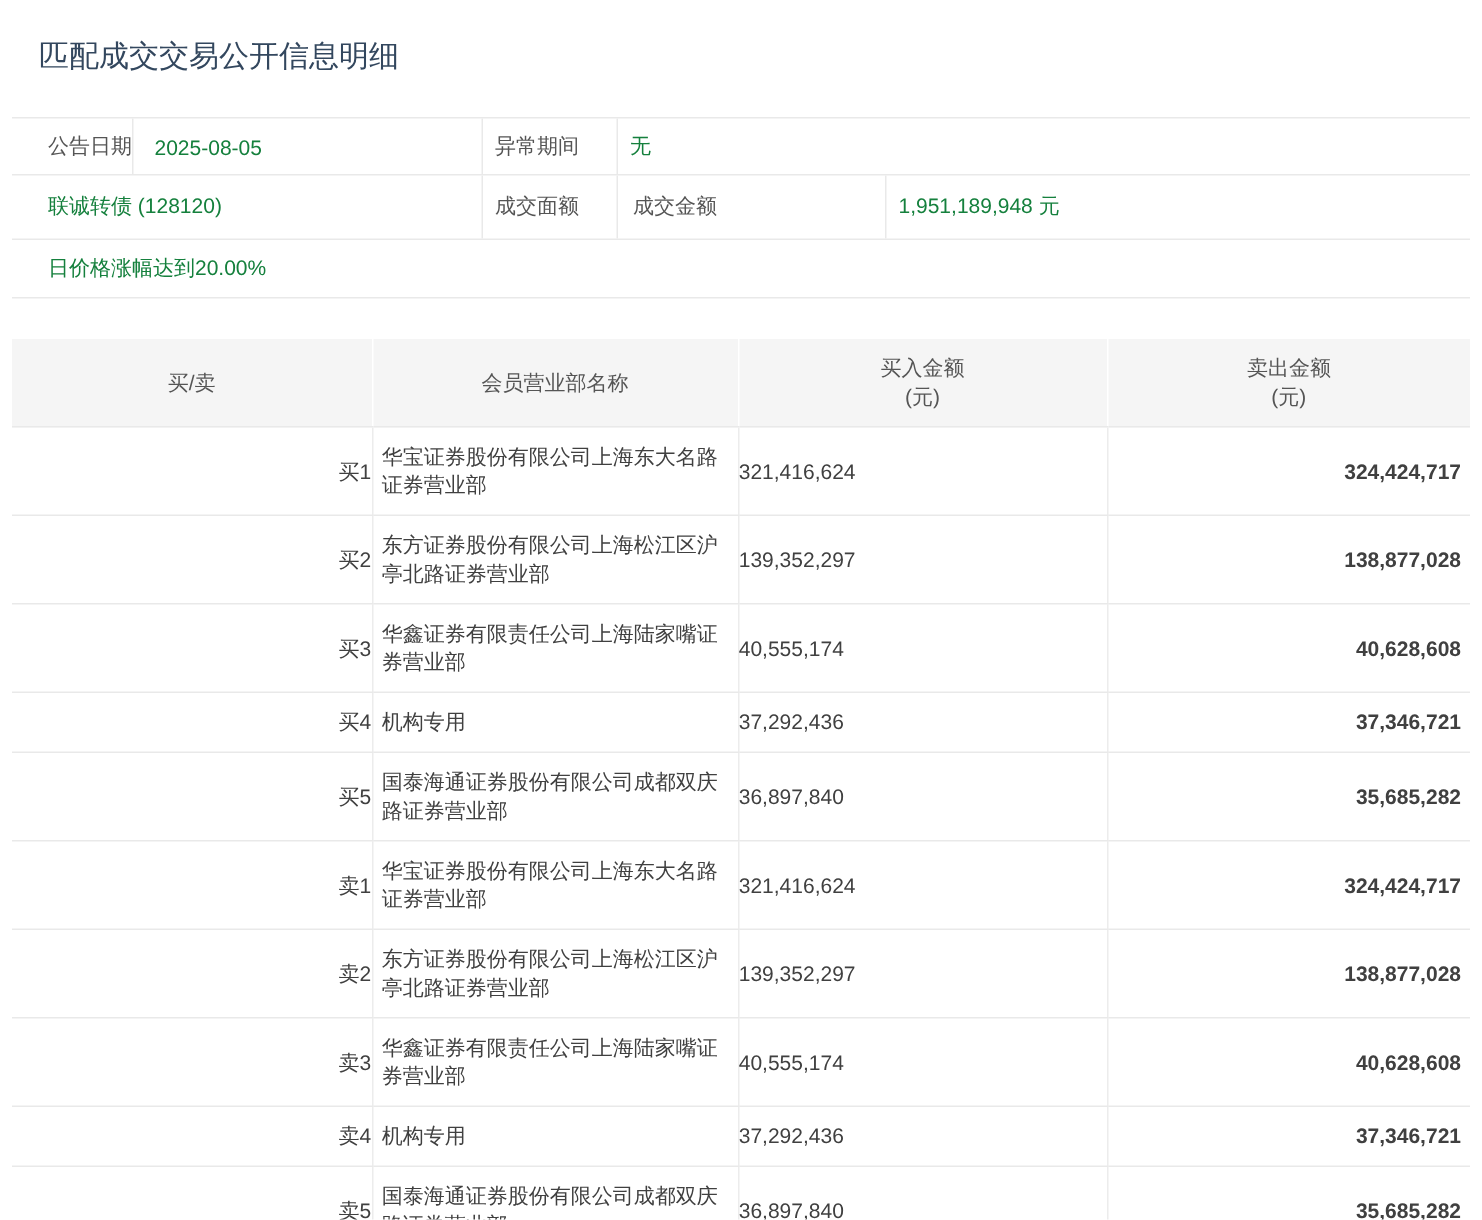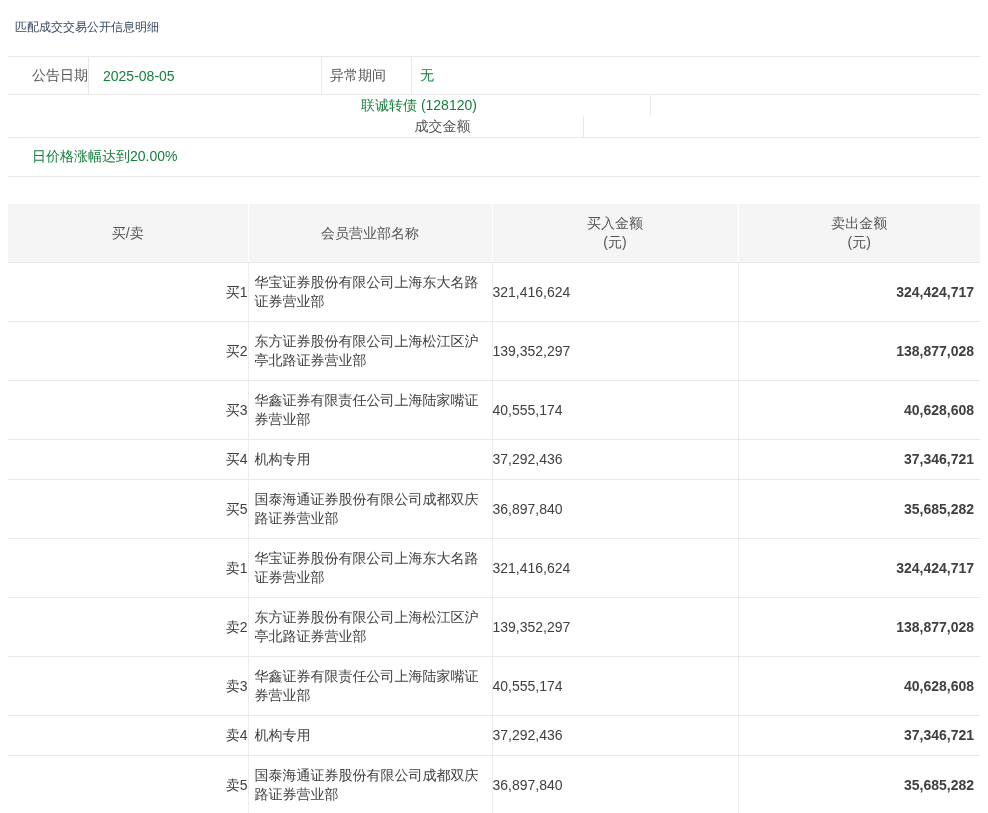--- a/index.html
+++ b/index.html
@@ -5,29 +5,29 @@
   html,body{margin:0;padding:0;}
   body{
     width:988px;height:813px;background:#ffffff;
     font-family:"Liberation Sans","DejaVu Sans",sans-serif;
     font-size:14px;color:#444444;
   }
   .wrap{padding:0 8px;width:972px;}
 
   
   .page-title{
-    margin:5px;padding:11px 2px 0 2px;height:46px;box-sizing:border-box;
-    font-size:12px;font-weight:400;color:#33475e;line-height:22px;
+    margin:16px;padding:11px 2px 0 2px;height:46px;box-sizing:border-box;
+    font-size:20px;font-weight:400;color:#33475e;line-height:22px;
   }
 
   
   .info-table{border-top:1px solid #e9e9e9;}
   .info-row{display:flex;align-items:center;border-bottom:1px solid #e9e9e9;box-sizing:border-box;}
   .info-row.r1{height:38px;}
-  .info-row.r2{height:43px;flex-direction:column;}
+  .info-row.r2{height:43px;}
   .info-row.r3{height:39px;}
   .icell{box-sizing:border-box;height:100%;display:flex;align-items:center;overflow:hidden;white-space:nowrap;}
   .icell.divider{border-right:1px solid #e9e9e9;}
   .ilabel{color:#555555;}
   .ivalue{color:#15803d;}
   .pl24{padding-left:24px;}
   .pl14{padding-left:14px;}
   .pl8{padding-left:8px;}
   .pl10{padding-left:10px;}
   .w81{width:81px;}
@@ -69,20 +69,21 @@
 
   <div class="info-table">
     <div class="info-row r1">
       <div class="icell ilabel divider w81 pl24">公告日期</div>
       <div class="icell ivalue divider w233 pl14">2025-08-05</div>
       <div class="icell ilabel divider w90 pl8">异常期间</div>
       <div class="icell ivalue grow pl8">无</div>
     </div>
     <div class="info-row r2">
       <div class="icell ivalue divider w314 pl24">联诚转债 (128120)</div>
+      <div class="icell ilabel divider w90 pl8">成交面额</div>
       <div class="icell ilabel divider w179 pl10">成交金额</div>
       <div class="icell ivalue grow pl8">1,951,189,948 元</div>
     </div>
     <div class="info-row r3">
       <div class="icell ivalue grow pl24">日价格涨幅达到20.00%</div>
     </div>
   </div>
 
   <table class="trade">
     <colgroup>

